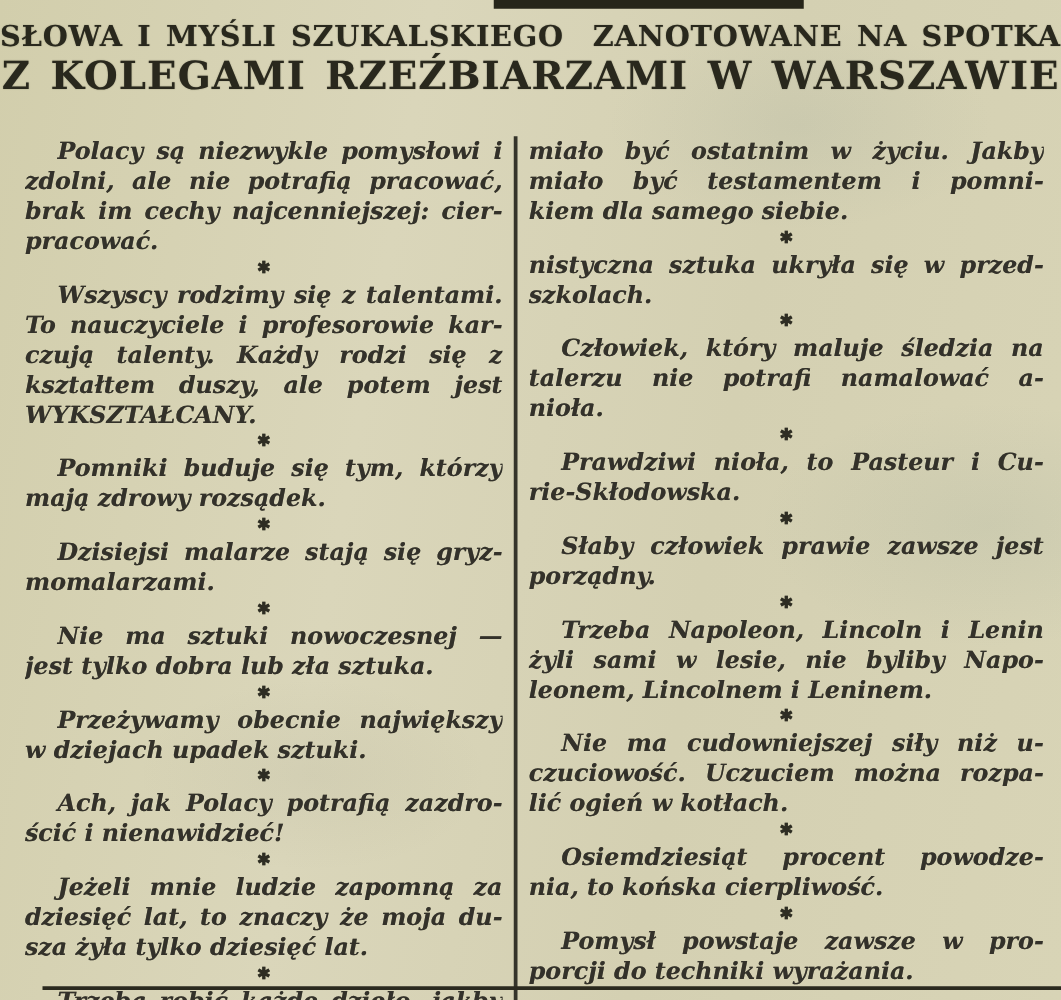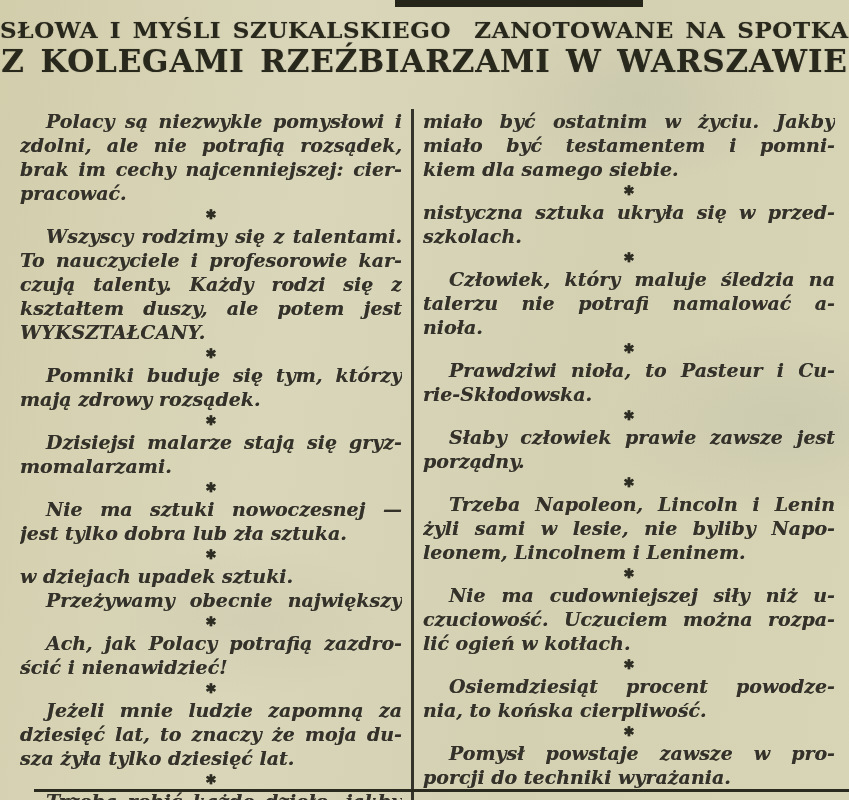--- a/index.html
+++ b/index.html
@@ -70,21 +70,21 @@
 
   <h1 class="headline">
     <span class="hl-line hl-1">SŁOWA I MYŚLI SZUKALSKIEGO  ZANOTOWANE NA SPOTKANIU</span>
     <span class="hl-line hl-2">Z KOLEGAMI RZEŹBIARZAMI W WARSZAWIE</span>
   </h1>
 
   <div class="columns">
     <div class="column column-left" id="col-left">
         <div class="para">
           <div class="line first">Polacy są niezwykle pomysłowi i</div>
-          <div class="line">zdolni, ale nie potrafią rozsądek,</div>
+          <div class="line">zdolni, ale nie potrafią pracować,</div>
           <div class="line">brak im cechy najcenniejszej: cier-</div>
           <div class="line last">pracować.</div>
         </div>
         <div class="separator">✱</div>
         <div class="para">
           <div class="line first">Wszyscy rodzimy się z talentami.</div>
           <div class="line">To nauczyciele i profesorowie kar-</div>
           <div class="line">czują talenty. Każdy rodzi się z</div>
           <div class="line">kształtem duszy, ale potem jest</div>
           <div class="line last">WYKSZTAŁCANY.</div>
@@ -99,22 +99,22 @@
           <div class="line first">Dzisiejsi malarze stają się gryz-</div>
           <div class="line last">momalarzami.</div>
         </div>
         <div class="separator">✱</div>
         <div class="para">
           <div class="line first">Nie ma sztuki nowoczesnej —</div>
           <div class="line last">jest tylko dobra lub zła sztuka.</div>
         </div>
         <div class="separator">✱</div>
         <div class="para">
+          <div class="line first">Przeżywamy obecnie największy</div>
           <div class="line last">w dziejach upadek sztuki.</div>
-          <div class="line first">Przeżywamy obecnie największy</div>
         </div>
         <div class="separator">✱</div>
         <div class="para">
           <div class="line first">Ach, jak Polacy potrafią zazdro-</div>
           <div class="line last">ścić i nienawidzieć!</div>
         </div>
         <div class="separator">✱</div>
         <div class="para">
           <div class="line first">Jeżeli mnie ludzie zapomną za</div>
           <div class="line">dziesięć lat, to znaczy że moja du-</div>

